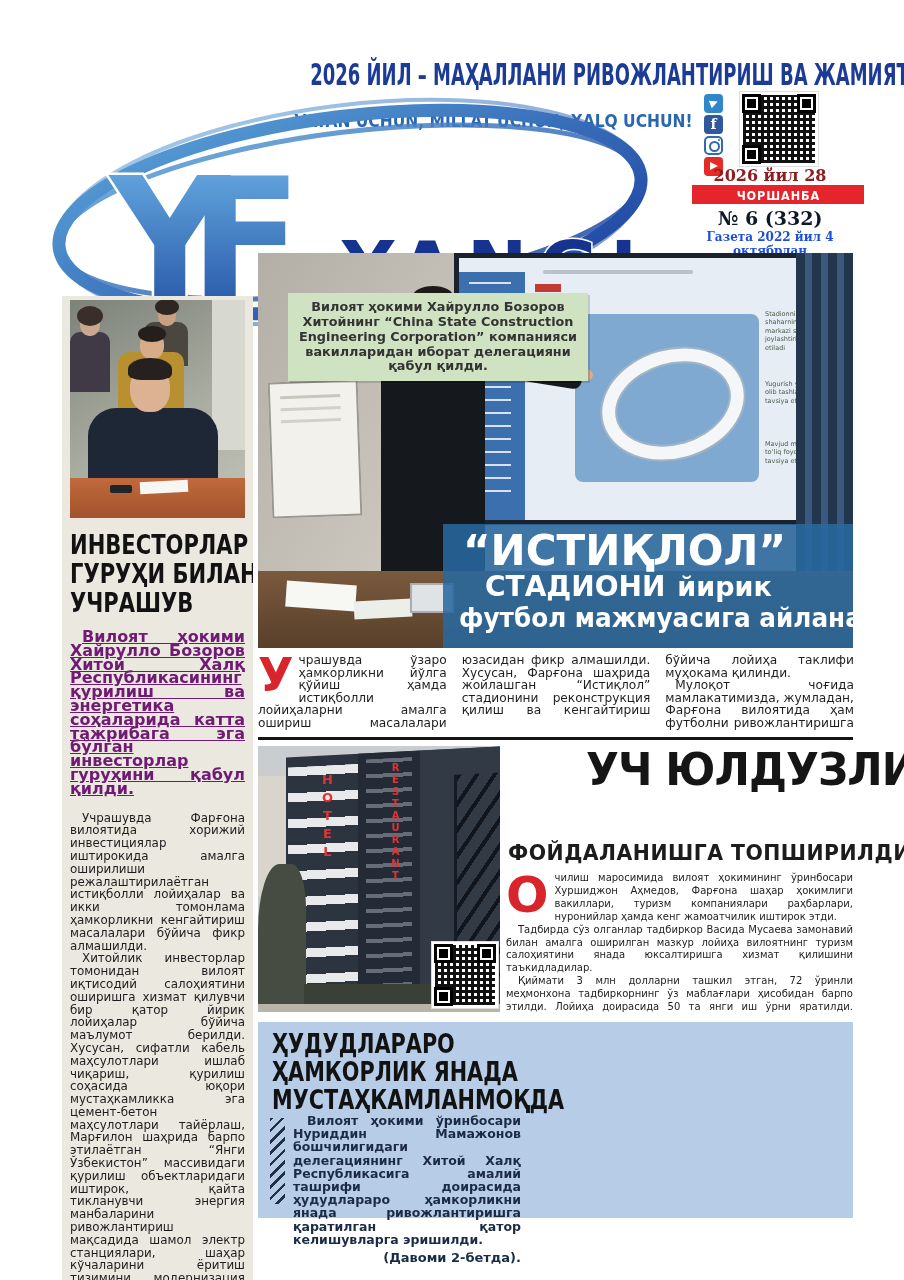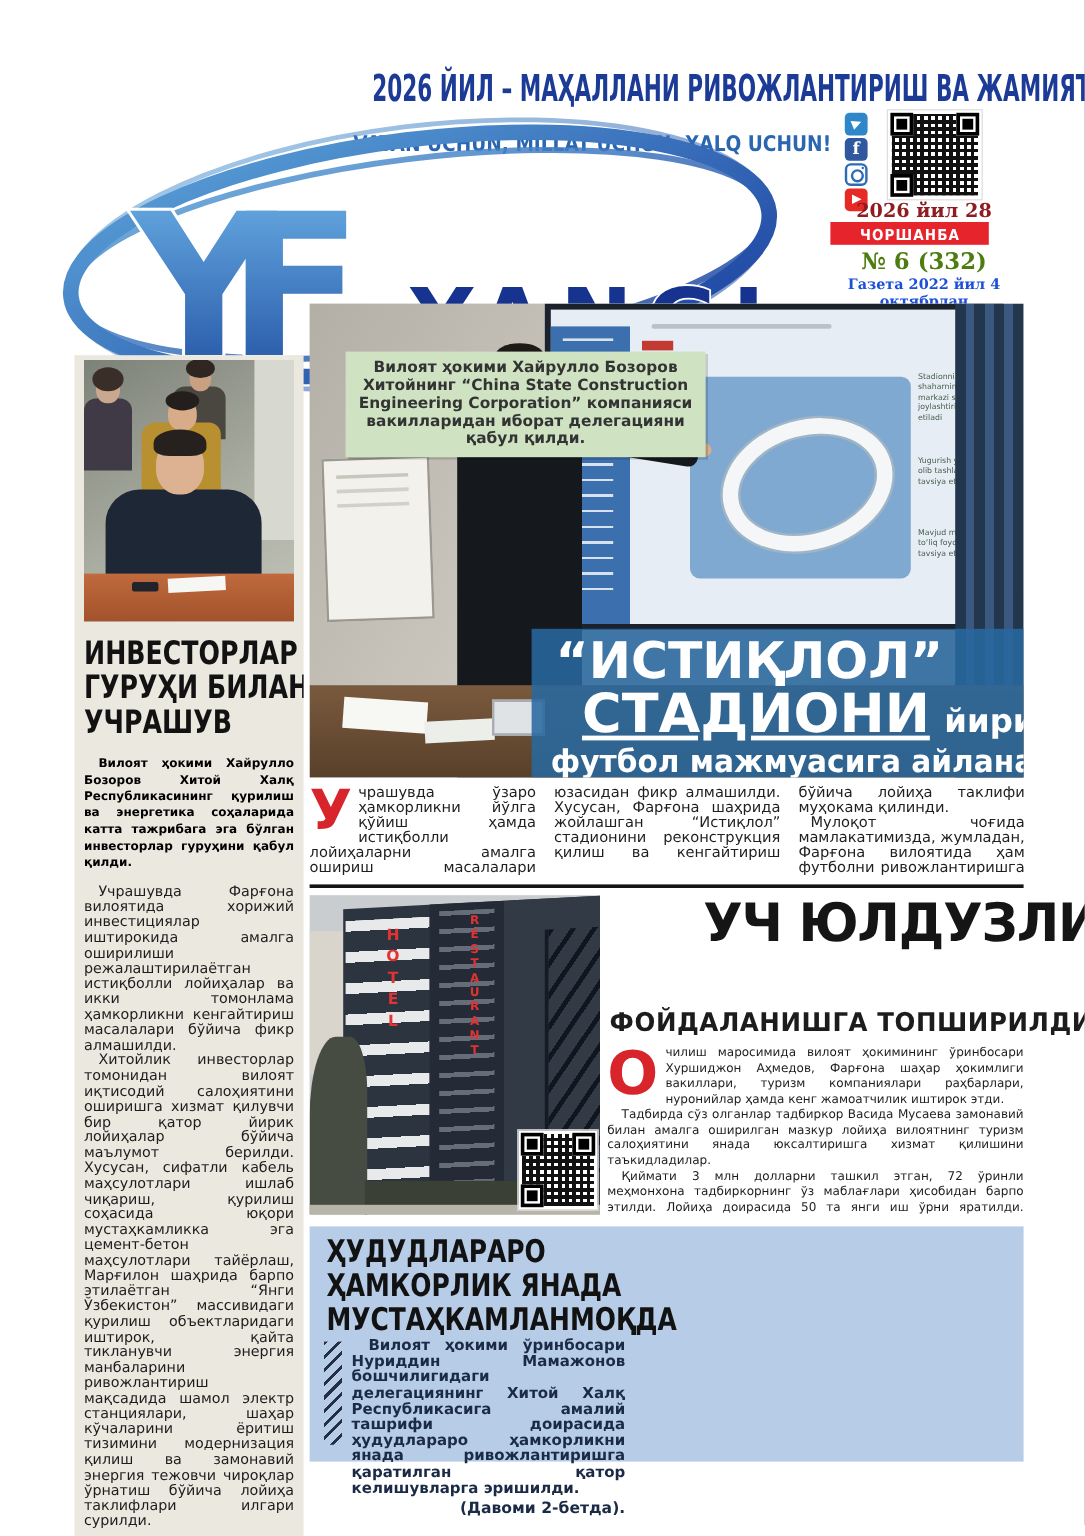--- a/index.html
+++ b/index.html
@@ -27,24 +27,24 @@
   .si-yt{top:69px;background:#e62b26;}
   .qr{position:absolute;background:
         repeating-linear-gradient(0deg,#111 0 3px,transparent 3px 6px),
         repeating-linear-gradient(90deg,#111 0 3px,#fff 3px 6px);
         border:3px solid #fff;outline:1px solid #ddd;}
   .qr .f{position:absolute;width:13px;height:13px;border:3px solid #000;background:#fff;}
   .qr .f:after{content:"";position:absolute;inset:2px;background:#000;}
   .qr .f1{left:-1px;top:-1px;} .qr .f2{right:-1px;top:-1px;} .qr .f3{left:-1px;bottom:-1px;}
   .qr-mast{left:50px;top:4px;width:72px;height:68px;}
   .issue-date{left:0;top:78px;width:160px;text-align:center;font:700 16px "DejaVu Serif",serif;color:#8e1c20;}
-  .weekday-bar{left:2px;top:97px;width:132px;height:19px;background:#e6242b;text-align:center;}
+  .weekday-bar{left:2px;top:97px;width:172px;height:19px;background:#e6242b;text-align:center;}
   .weekday-bar span{display:inline-block;transform:scaleX(.9);font:700 12.5px/19px "DejaVu Sans",sans-serif;
         color:#fff;letter-spacing:1px;}
-  .issue-no{left:0;top:119px;width:160px;text-align:center;font:700 19px "DejaVu Serif",serif;color:#4d7c0f;}
+  .issue-no{left:0;top:119px;width:160px;text-align:center;font:700 19px "DejaVu Serif",serif;color:#0f172a;}
   .founded{left:0;top:142px;width:160px;text-align:center;font:700 12px/1.18 "DejaVu Serif",serif;color:#1d4ed8;}
 
   
   .photo{position:absolute;overflow:hidden;}
   .photo-main{left:258px;top:253px;width:595px;height:395px;background:linear-gradient(120deg,#b4afa6,#d6d2c9 55%,#c7c2b8);}
   .pm-flip{left:12px;top:128px;width:86px;height:132px;background:#f2f1ec;border:2px solid #9b9890;transform:rotate(-2deg);}
   .pm-flip i{position:absolute;left:10px;top:12px;width:60px;height:3px;background:#c9c6bd;box-shadow:0 12px 0 #d3d0c7,0 24px 0 #d3d0c7;}
   .pm-screen{left:196px;top:0;width:382px;height:272px;background:#e6edf4;border:5px solid #1b222c;box-sizing:border-box;}
   .pm-strip{position:absolute;left:0;top:14px;width:66px;height:248px;background:#3c6fae;}
   .pm-strip i{position:absolute;left:10px;top:10px;width:42px;height:220px;
@@ -71,21 +71,21 @@
   .pm-paper1{left:28px;top:330px;width:70px;height:26px;background:#f7f7f3;transform:rotate(4deg);}
   .pm-paper2{left:96px;top:347px;width:58px;height:18px;background:#eceee9;transform:rotate(-3deg);}
   .pm-tablet{left:152px;top:330px;width:40px;height:26px;background:#dfe3e6;border:2px solid #a9adb1;}
 
   .caption-box{left:30px;top:40px;width:282px;background:#cfe3c3;padding:7px 9px;
         font:700 12.8px/1.16 "DejaVu Sans",sans-serif;color:#333;text-align:center;box-shadow:2px 2px 0 rgba(0,0,0,.15);}
   .headline-ov{left:185px;top:271px;width:410px;height:124px;background:rgba(40,105,160,.87);
         color:#fff;box-sizing:border-box;padding:6px 0 0 16px;}
   .hl1{font-weight:800;font-size:42px;line-height:1.02;margin-left:4px;}
   .hl2{margin-left:26px;line-height:.98;}
-  .hl2 .big{font-weight:800;font-size:45px;text-decoration:underline;}
+  .hl2 .big{font-weight:800;font-size:28px;}
   .hl2 .small{font-weight:700;font-size:27px;padding-left:12px;}
   .hl3{margin-top:3px;white-space:nowrap;}
   .hl3 span{display:inline-block;transform:scaleX(.95);transform-origin:0 50%;font-weight:700;font-size:26px;}
 
   
   .left-panel{left:62px;top:296px;width:191px;height:1066px;background:#ebe8e0;box-sizing:border-box;
         padding:4px 8px 0 8px;overflow:hidden;}
   .photo-left{position:relative;width:175px;height:218px;margin:0 auto;overflow:hidden;
         background:linear-gradient(150deg,#7d8279,#a9aca0 55%,#c2c4ba);}
   .lp{position:absolute;}
@@ -103,22 +103,22 @@
   .lp-h4:before{content:"";position:absolute;left:-2px;top:-8px;width:44px;height:22px;background:#26211e;border-radius:50% 50% 30% 30%;}
   .lp-b4{left:18px;top:108px;width:130px;height:76px;background:#1e2736;border-radius:28px 28px 0 0;}
   .lp-desk{left:0;top:178px;width:175px;height:40px;background:linear-gradient(#c06a3d,#a2522c);}
   .lp-paper{left:70px;top:181px;width:48px;height:12px;background:#f6f6f2;transform:rotate(-3deg);}
   .lp-phone{left:40px;top:185px;width:22px;height:8px;background:#20242a;border-radius:2px;}
 
   .la-title{margin-top:12px;}
   .la-title div{height:29px;white-space:nowrap;}
   .la-title span{display:inline-block;transform:scaleX(.78);transform-origin:0 50%;
         font-weight:900;font-size:27px;line-height:29px;color:#121212;}
-  .la-lead{margin-top:13px;font-weight:700;font-size:10px;line-height:13.8px;text-align:justify;
-        text-indent:12px;color:#000000;}
+  .la-lead{margin-top:13px;font-weight:700;font-size:16px;line-height:13.8px;text-align:justify;
+        text-indent:12px;color:#701a75;text-decoration:underline;}
   .la-p{margin:0;font-size:11.9px;line-height:12.8px;text-align:justify;text-indent:12px;color:#1d1d1d;}
 
   
   .mid-text{left:258px;top:654px;width:596px;height:84px;column-count:3;column-gap:15px;
         font-size:12.2px;line-height:12.5px;text-align:justify;color:#1f1f1f;overflow:hidden;}
   .mid-text p{margin:0;text-indent:10px;}
   .mid-text p.first{text-indent:0;}
   .dc-u::first-letter{float:left;font-size:46px;line-height:38px;font-weight:700;color:#d8252b;padding:2px 5px 0 0;}
   .black-rule{left:258px;top:737px;width:595px;height:3px;background:#141414;}
 

